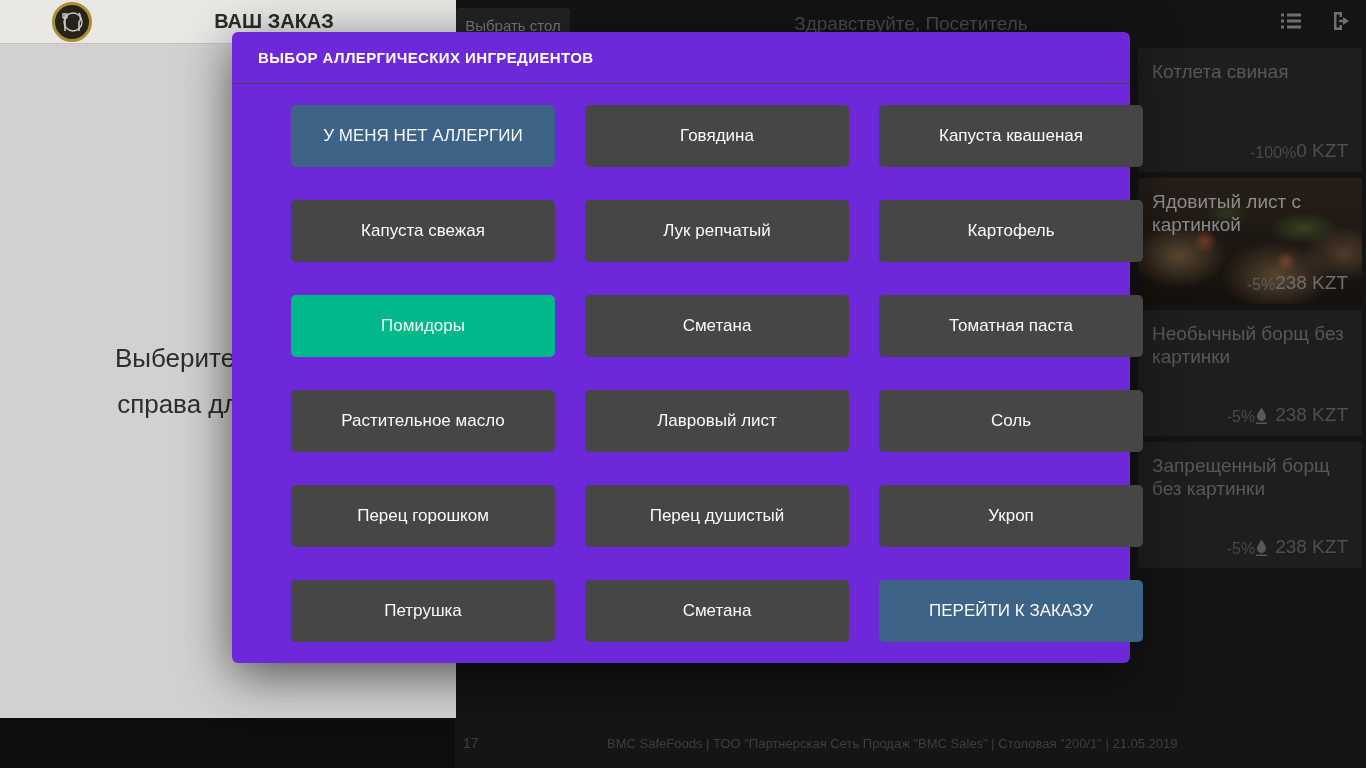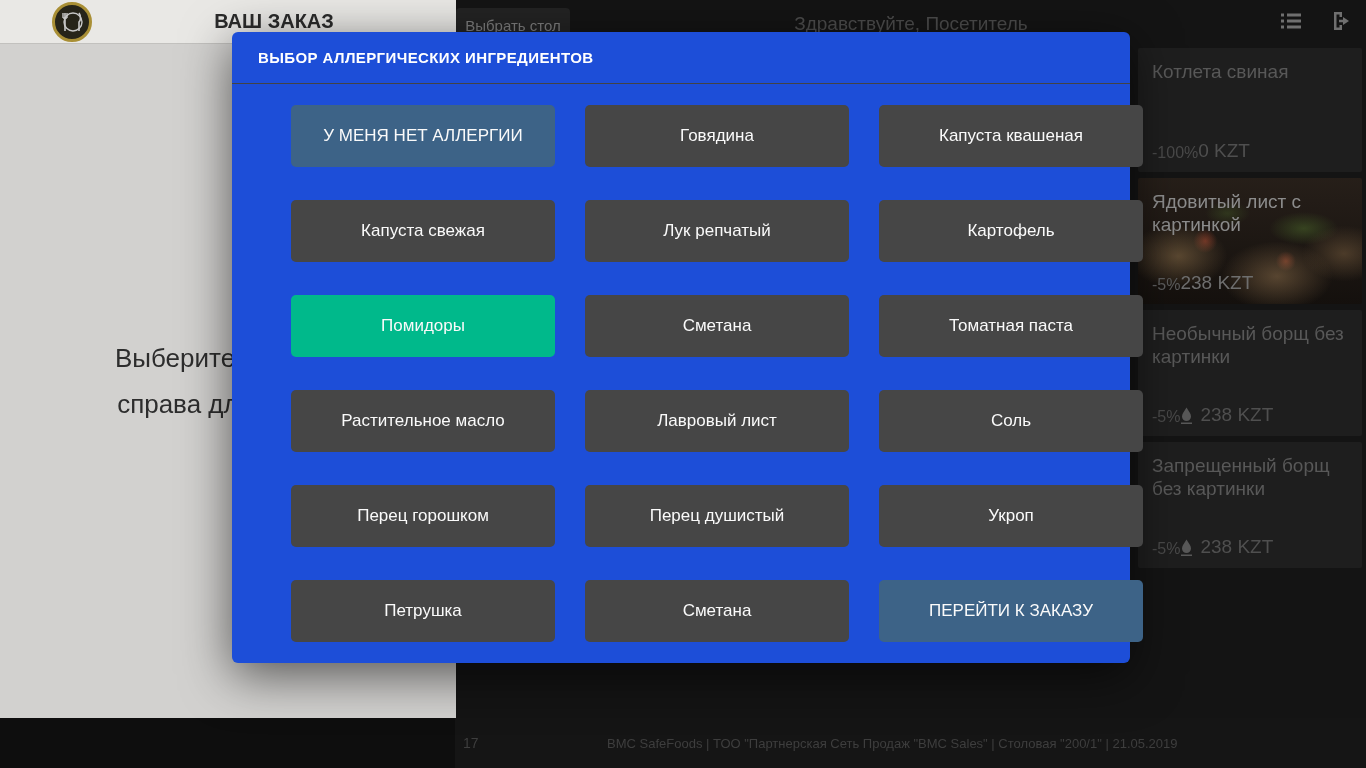--- a/index.html
+++ b/index.html
@@ -30,21 +30,21 @@
   
   .main-right { left:456px; top:44px; width:910px; height:674px; background:#141414; z-index:1; }
 
   
   .sidebar { left:1138px; top:48px; width:224px; z-index:3; display:flex;
              flex-direction:column; gap:6px; }
   .card { position:relative; width:224px; background:#1e1e1e; border-radius:2px;
           padding:12px 14px; cursor:pointer; }
   .card-title { font-size:19px; line-height:1.22; color:#585858; }
   .card-bottom { position:absolute; left:14px; right:14px; bottom:10px;
-                 display:flex; justify-content:flex-start; align-items:flex-end;margin-top:33px; }
+                 display:flex; justify-content:flex-end; align-items:flex-end;margin-top:33px; }
   .discount { font-size:16px; color:#494949; }
   .price { font-size:19px; color:#4f4f4f; display:flex; align-items:center; gap:7px; }
   .card.with-photo { background-color:#161210;
     background-image:
       radial-gradient(ellipse 70px 46px at 18% 62%, rgba(141,112,74,.55), rgba(0,0,0,0) 70%),
       radial-gradient(ellipse 80px 50px at 62% 78%, rgba(150,118,80,.5), rgba(0,0,0,0) 70%),
       radial-gradient(ellipse 60px 40px at 92% 60%, rgba(135,105,70,.45), rgba(0,0,0,0) 70%),
       radial-gradient(circle 12px at 30% 50%, rgba(160,60,40,.6), rgba(0,0,0,0)),
       radial-gradient(circle 10px at 66% 66%, rgba(170,70,45,.55), rgba(0,0,0,0)),
       radial-gradient(ellipse 46px 22px at 74% 40%, rgba(70,95,40,.6), rgba(0,0,0,0) 75%),
@@ -55,21 +55,21 @@
   .card.with-photo .price { color:#6e6e6e; }
 
   
   .footer { left:0; top:718px; width:1366px; height:50px; background:#0e0e0e; z-index:2; }
   .footer-inner { position:absolute; left:455px; top:0; width:911px; height:50px;
                   background:#151515; display:flex; align-items:center; }
   .page-num { font-size:14px; color:#3e3e3e; margin-left:8px; }
   .footer-info { flex:1; text-align:center; font-size:13px; color:#3e3e3e; padding-right:60px; }
 
   
-  .modal { left:232px; top:32px; width:898px; height:631px; background:#1d4ed8;
+  .modal { left:232px; top:32px; width:898px; height:631px; background:#6d28d9;
            border-radius:6px; box-shadow:0 12px 50px rgba(0,0,0,.6); z-index:10; }
   .modal-header { height:52px; display:flex; align-items:center; padding-left:26px;
                   border-bottom:1px solid #434343; }
   .modal-title { font-size:15px; font-weight:bold; color:#ffffff; letter-spacing:.4px; }
   .modal-body { padding:21px 23px; display:grid; grid-template-columns:repeat(3,264px);
                 column-gap:30px; row-gap:33px;margin-left:36px; }
   .mbtn { height:62px; border:none; border-radius:5px; background:#464646; color:#fafafa;
           font-size:17px; font-family:inherit; cursor:pointer; }
   .mbtn.primary { background:#3d6387; }
   .mbtn.selected { background:#00b98b; }

